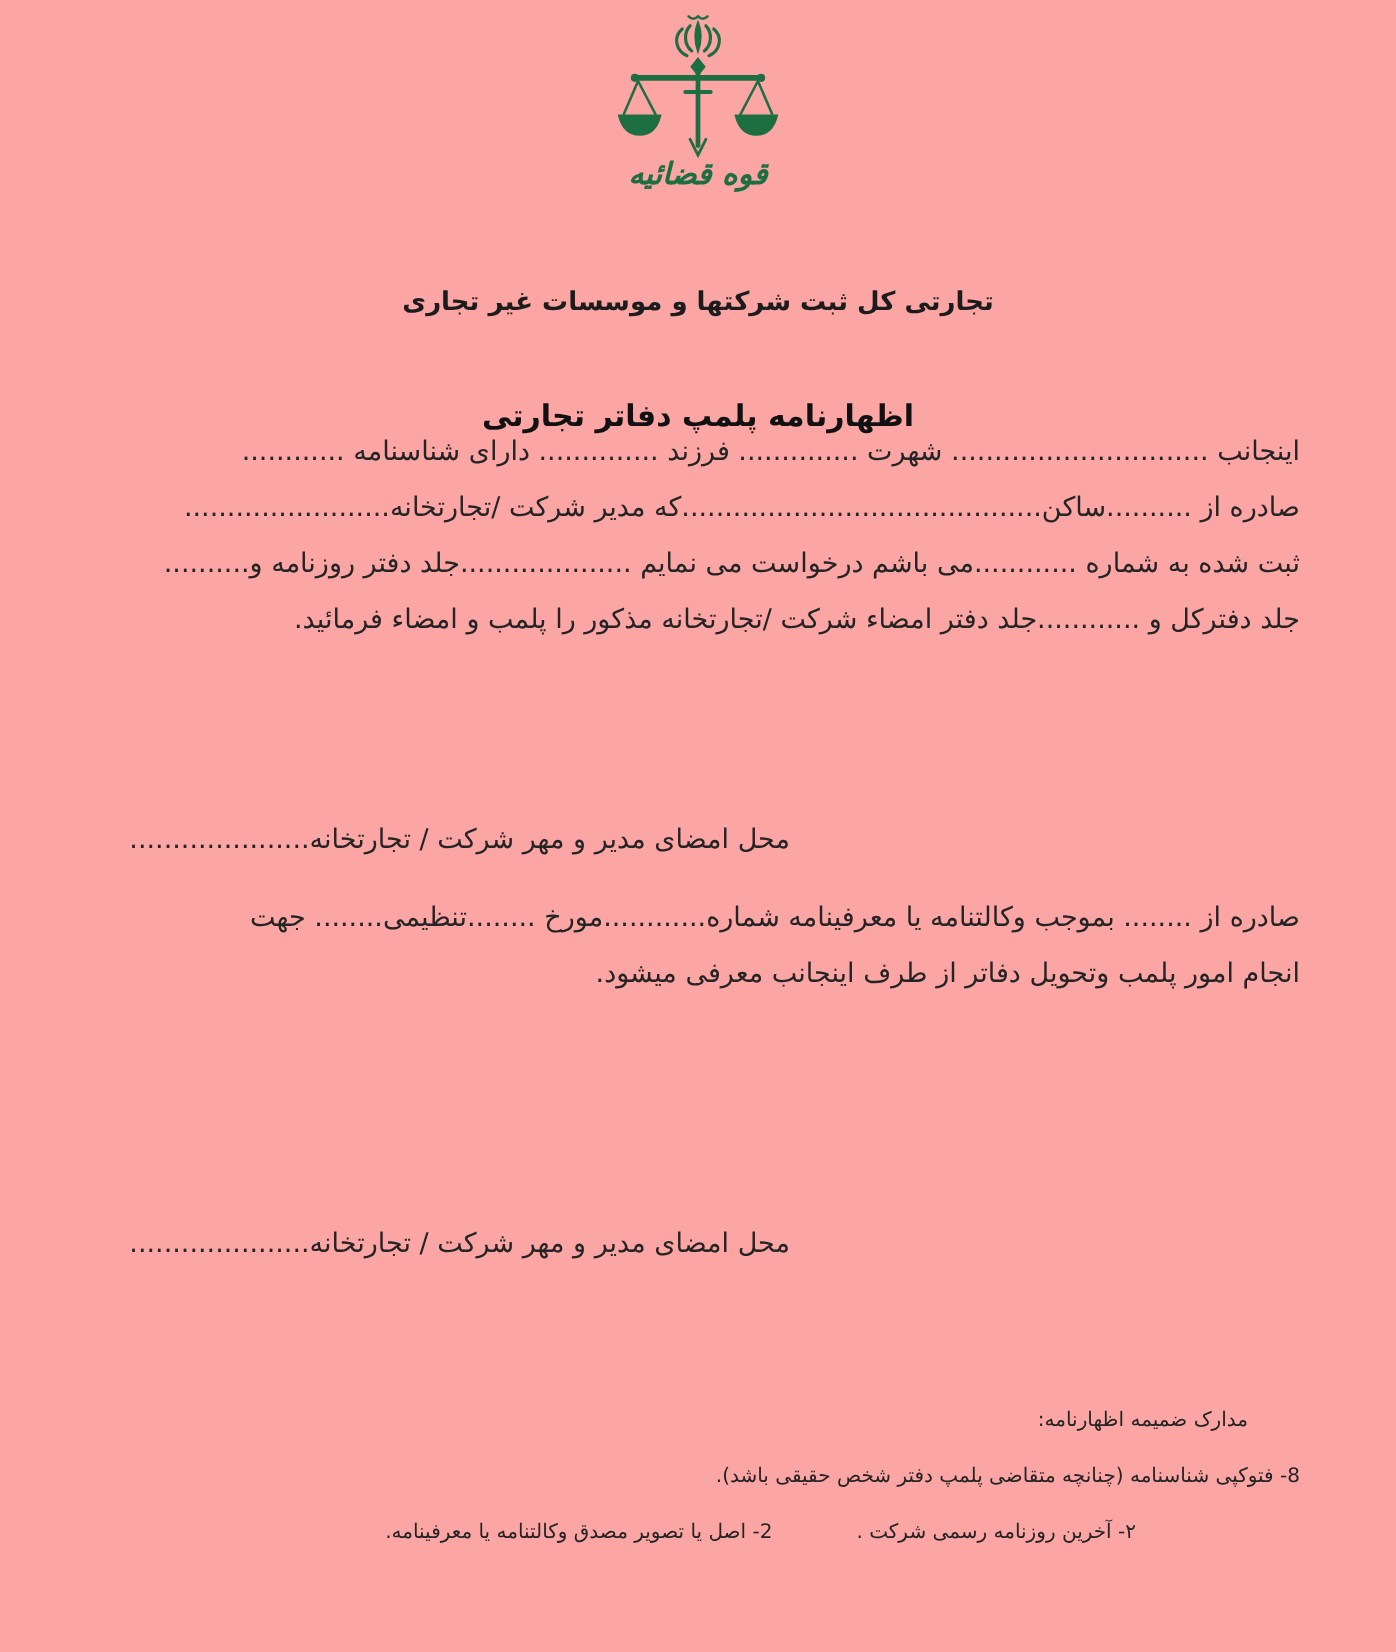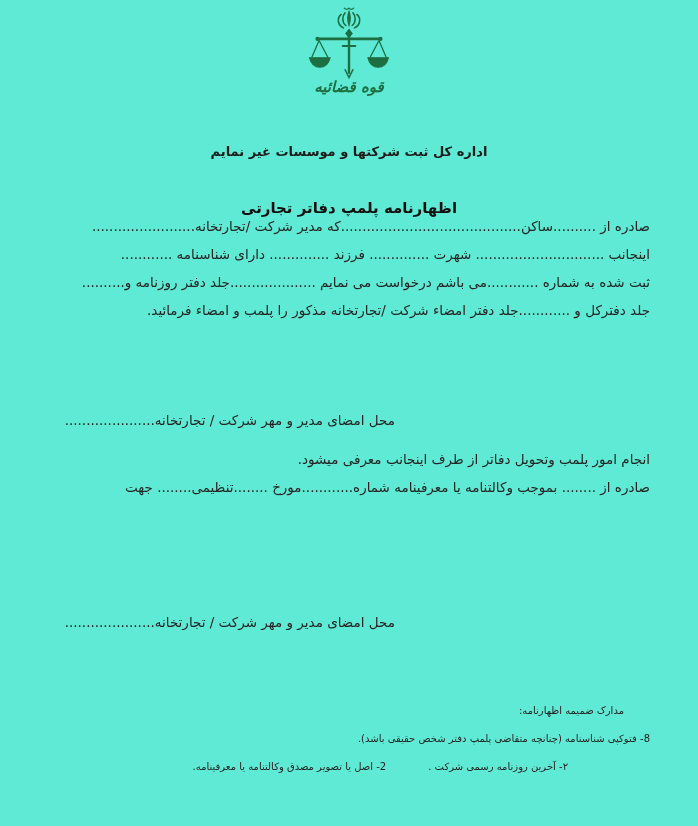--- a/index.html
+++ b/index.html
@@ -1,19 +1,19 @@
 <!DOCTYPE html>
 <html lang="fa" dir="rtl"><head>
 <meta charset="utf-8">
 <style>
   html,body{margin:0;padding:0;}
   .page{
     position:relative;
     width:698px;height:826px;
-    background:#5eead4;
+    background:#fca5a5;
     font-family:"DejaVu Sans", sans-serif;
     color:#242424;
     overflow:hidden;
     direction:rtl;
   }
   
   .logo{
     position:absolute;top:6px;left:0;right:0;
     display:flex;flex-direction:column;align-items:center;
     color:#1d6e41;
@@ -90,35 +90,35 @@
 
       <path d="M14 43 L5 64 M14 43 L25 64" stroke-width="1.6"></path>
       <path d="M2 65 H28 Q25 77 15 77 Q5 77 2 65 Z" fill="#1d6e41" stroke-width="1.4"></path>
 
       <path d="M90 43 L79 64 M90 43 L99 64" stroke-width="1.6"></path>
       <path d="M76 65 H102 Q99 77 89 77 Q79 77 76 65 Z" fill="#1d6e41" stroke-width="1.4"></path>
     </svg>
     <div class="logo-cal1">قوه قضائیه</div>
   </div>
 
-  <div class="hdr1">اداره کل ثبت شرکتها و موسسات غیر نمایم</div>
+  <div class="hdr1">تجارتی کل ثبت شرکتها و موسسات غیر تجاری</div>
   <div class="hdr2">اظهارنامه پلمپ دفاتر تجارتی</div>
 
   <div class="para p1">
+    <div class="ln">اینجانب .............................. شهرت .............. فرزند .............. دارای شناسنامه ............</div>
     <div class="ln">صادره از ..........ساکن..........................................که مدیر شرکت /تجارتخانه........................</div>
-    <div class="ln">اینجانب .............................. شهرت .............. فرزند .............. دارای شناسنامه ............</div>
     <div class="ln">ثبت شده به شماره ............می باشم درخواست می نمایم ....................جلد دفتر روزنامه و..........</div>
     <div class="ln">جلد دفترکل و ............جلد دفتر امضاء شرکت /تجارتخانه مذکور را پلمب و امضاء فرمائید.</div>
   </div>
 
   <div class="sig sig1">محل امضای مدیر و مهر شرکت / تجارتخانه.....................</div>
 
   <div class="para p2">
+    <div class="ln">صادره از ........ بموجب وکالتنامه یا معرفینامه شماره............مورخ ........تنظیمی........ جهت</div>
     <div class="ln">انجام امور پلمب وتحویل دفاتر از طرف اینجانب معرفی میشود.</div>
-    <div class="ln">صادره از ........ بموجب وکالتنامه یا معرفینامه شماره............مورخ ........تنظیمی........ جهت</div>
   </div>
 
   <div class="sig sig2">محل امضای مدیر و مهر شرکت / تجارتخانه.....................</div>
 
   <div class="attach">
     <div class="att-title">مدارک ضمیمه اظهارنامه:</div>
     <div>8- فتوکپی شناسنامه (چنانچه متقاضی پلمپ دفتر شخص حقیقی باشد).</div>
     <div class="att-row">
       <span>۲- آخرین روزنامه رسمی شرکت .</span><span class="att-gap"></span><span>2- اصل یا تصویر مصدق وکالتنامه یا معرفینامه.</span>
     </div>

